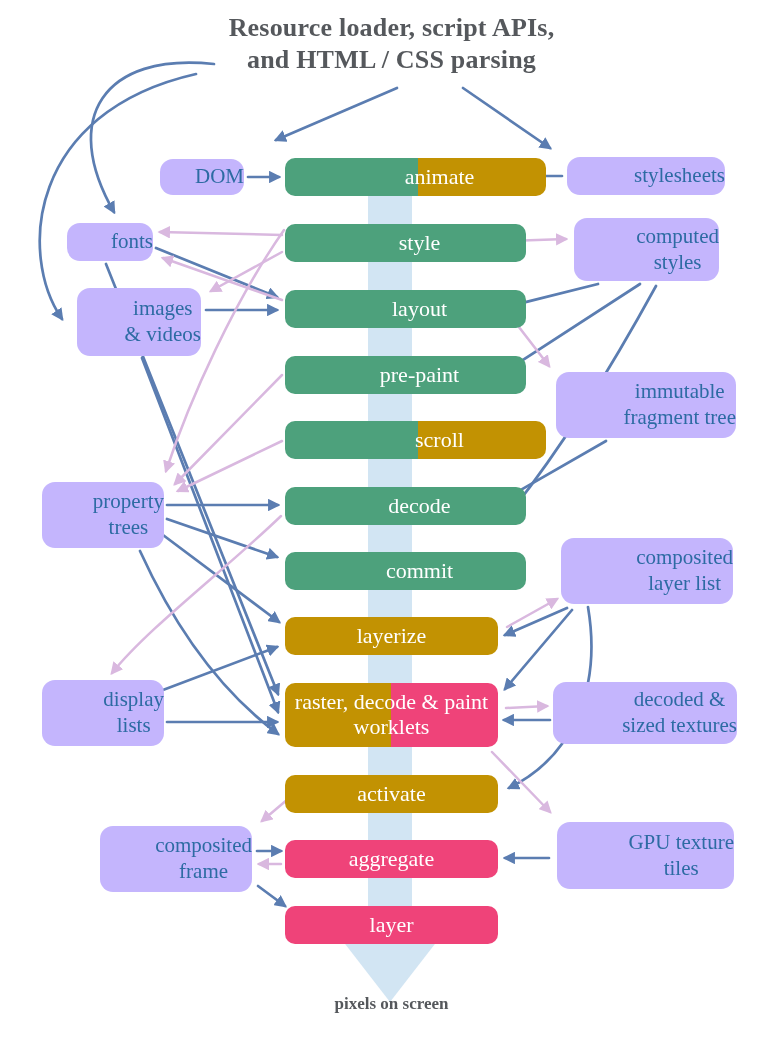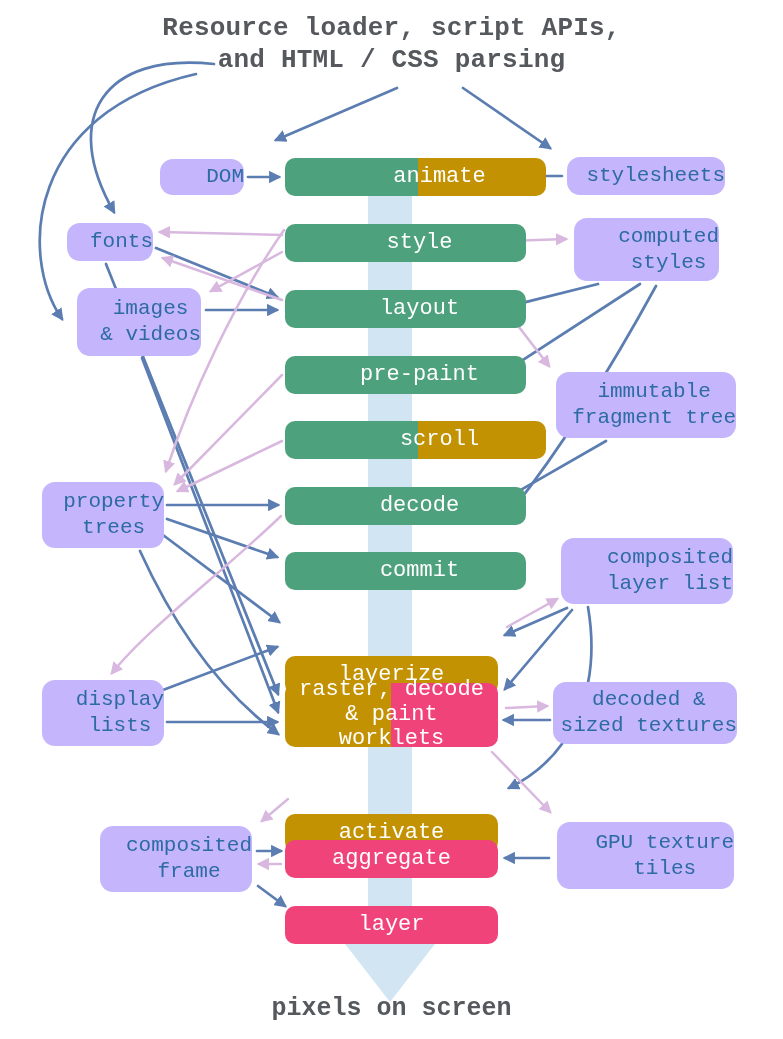--- a/index.html
+++ b/index.html
@@ -1,36 +1,36 @@
 <!DOCTYPE html>
 <html><head>
 <meta charset="utf-8">
 <style>
   html,body{margin:0;padding:0;background:#ffffff;}
   .canvas{
     position:relative;width:783px;height:1039px;overflow:hidden;
-    background:#ffffff;font-family:Liberation Mono, monospace;
+    background:#ffffff;font-family:Liberation Serif, serif;
   }
   svg.flow{position:absolute;left:0;top:0;z-index:1;}
   .title{
     position:absolute;left:0;top:12px;width:783px;z-index:3;
     text-align:center;font-size:26px;font-weight:700;color:#55585c;
     line-height:1.24;letter-spacing:.2px;
   }
   .footer{
     position:absolute;left:0;top:994px;width:783px;z-index:3;
-    text-align:center;font-size:25px;font-weight:700;color:#55585c;
+    text-align:center;font-size:17px;font-weight:700;color:#55585c;
   }
   .stage{
     position:absolute;left:285px;width:213px;height:38px;z-index:2;
     border-radius:10px;display:flex;align-items:center;justify-content:center;
     color:#ffffff;font-size:22px;text-align:center;line-height:1.12;
   }
   .pal-green{background:#4DA17C;padding-left:28px;}
-  .pal-gold{background:#C29202;margin-top:39px;}
+  .pal-gold{background:#C29202;}
   .pal-pink{background:#EF4379;}
   .pal-green-gold{background:linear-gradient(90deg,#4DA17C 0 51%,#C29202 51% 100%);padding-left:48px;}
   .pal-gold-pink{background:linear-gradient(90deg,#C29202 0 50%,#EF4379 50% 100%);}
   .st-animate{top:158px}.st-style{top:224px}.st-layout{top:290px}
   .st-pre-paint{top:356px}.st-scroll{top:421px}.st-paint{top:487px}
   .st-commit{top:552px}.st-layerize{top:617px}
   .st-raster{top:683px;height:64px;padding:0 8px;width:197px;}
   .st-activate{top:775px}.st-aggregate{top:840px}.st-draw{top:906px}
   .store{
     position:absolute;z-index:2;background:#c4b5fd;border-radius:13px;

